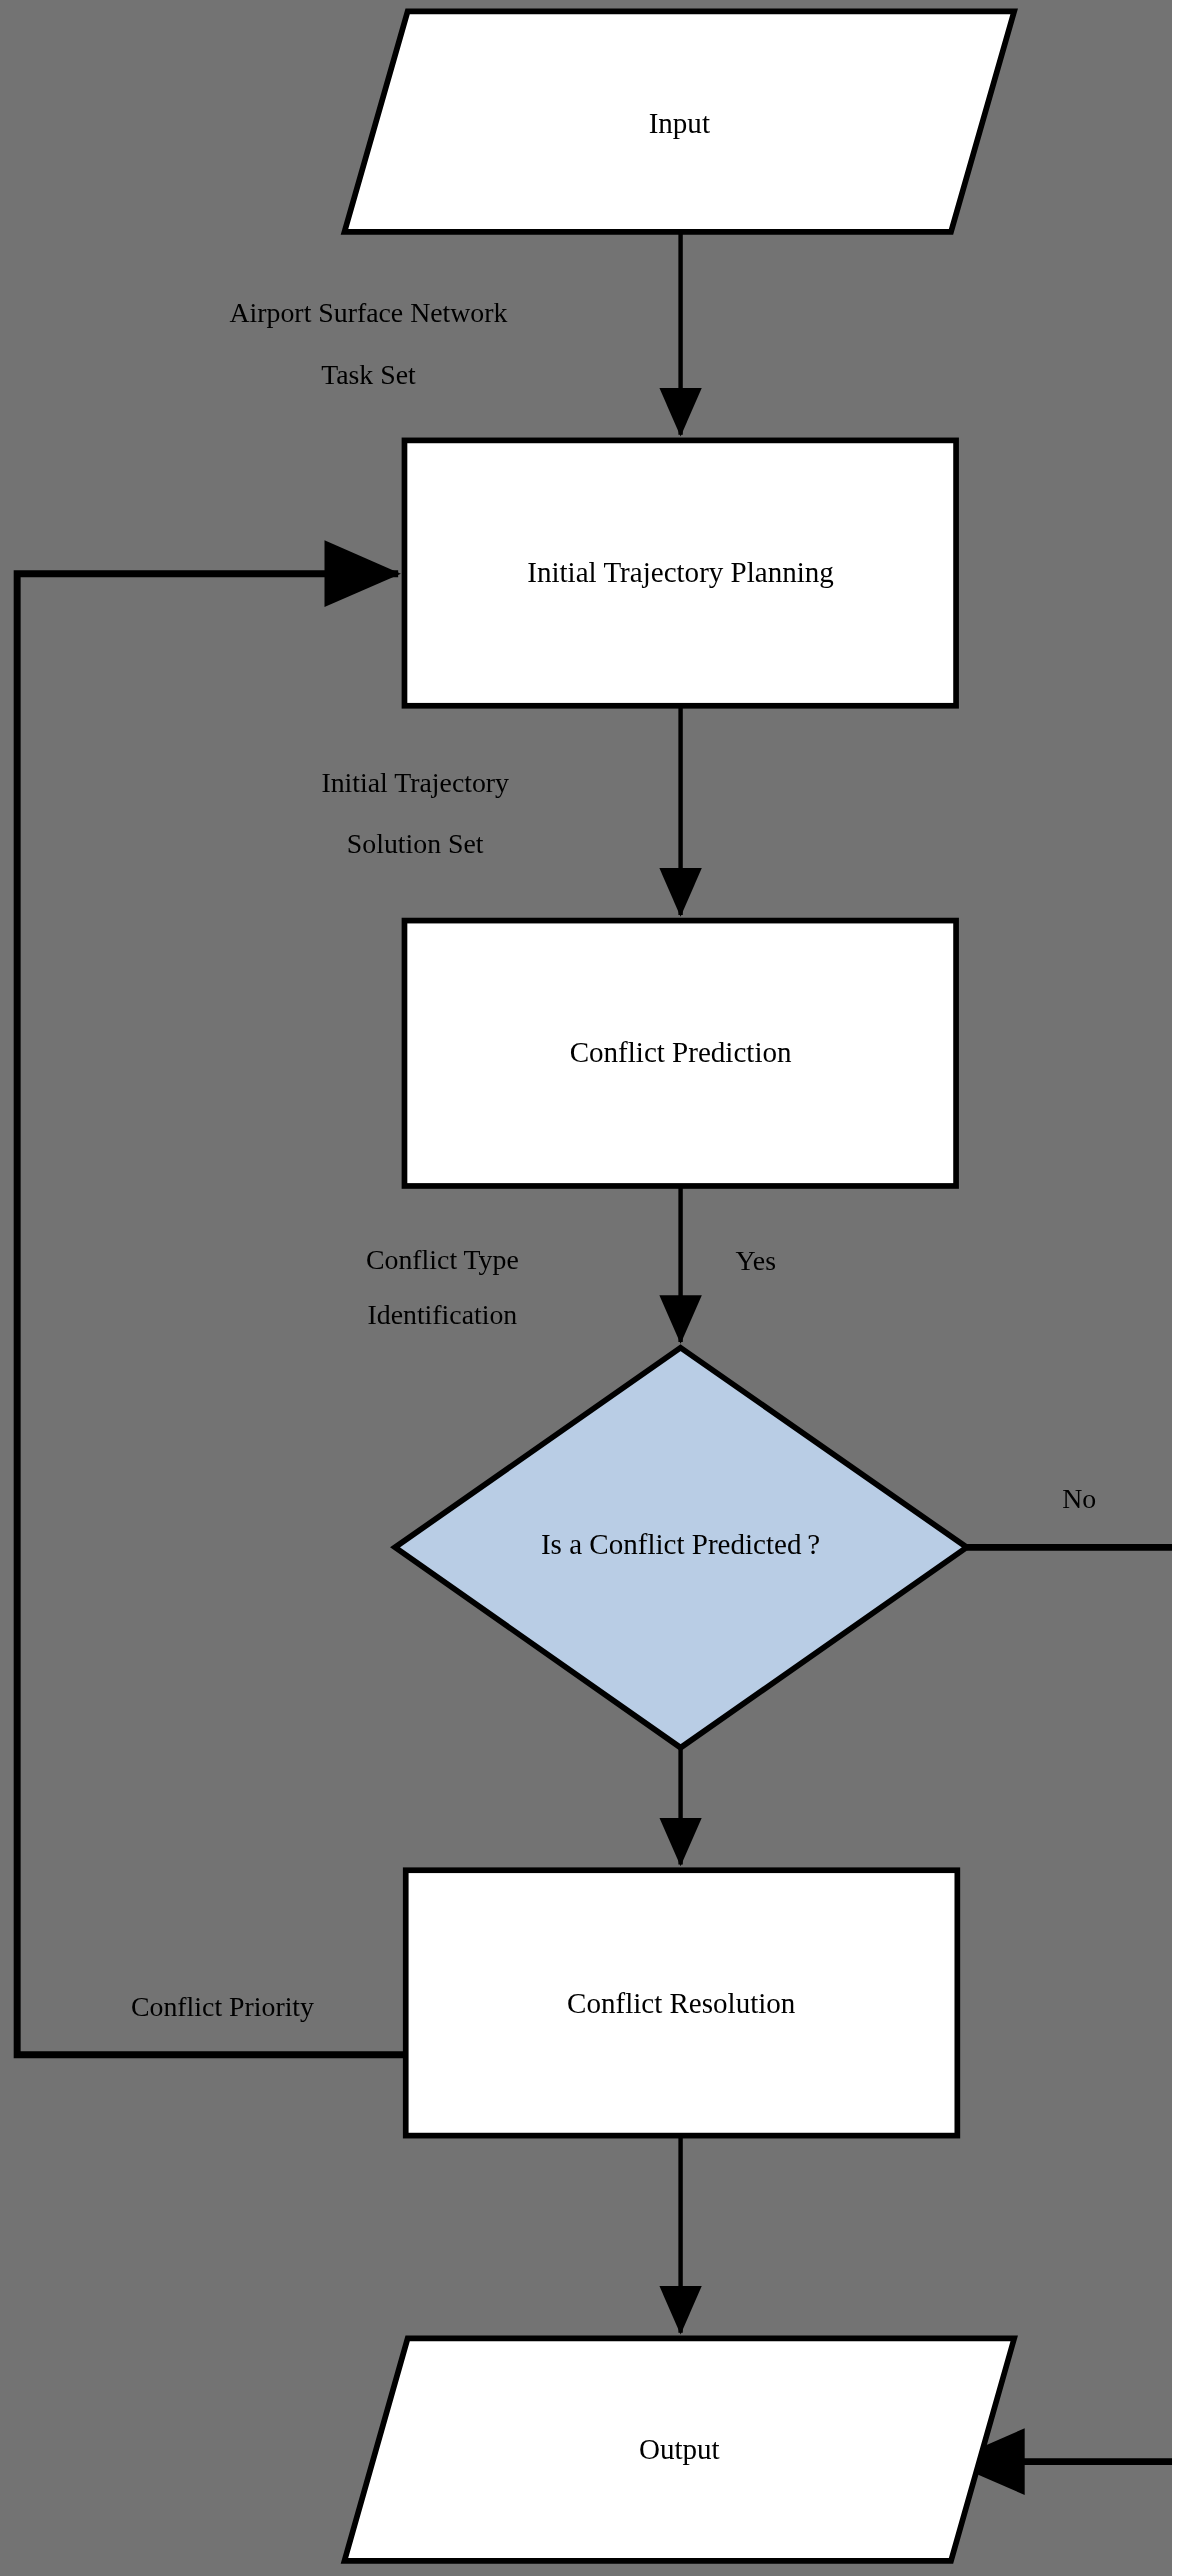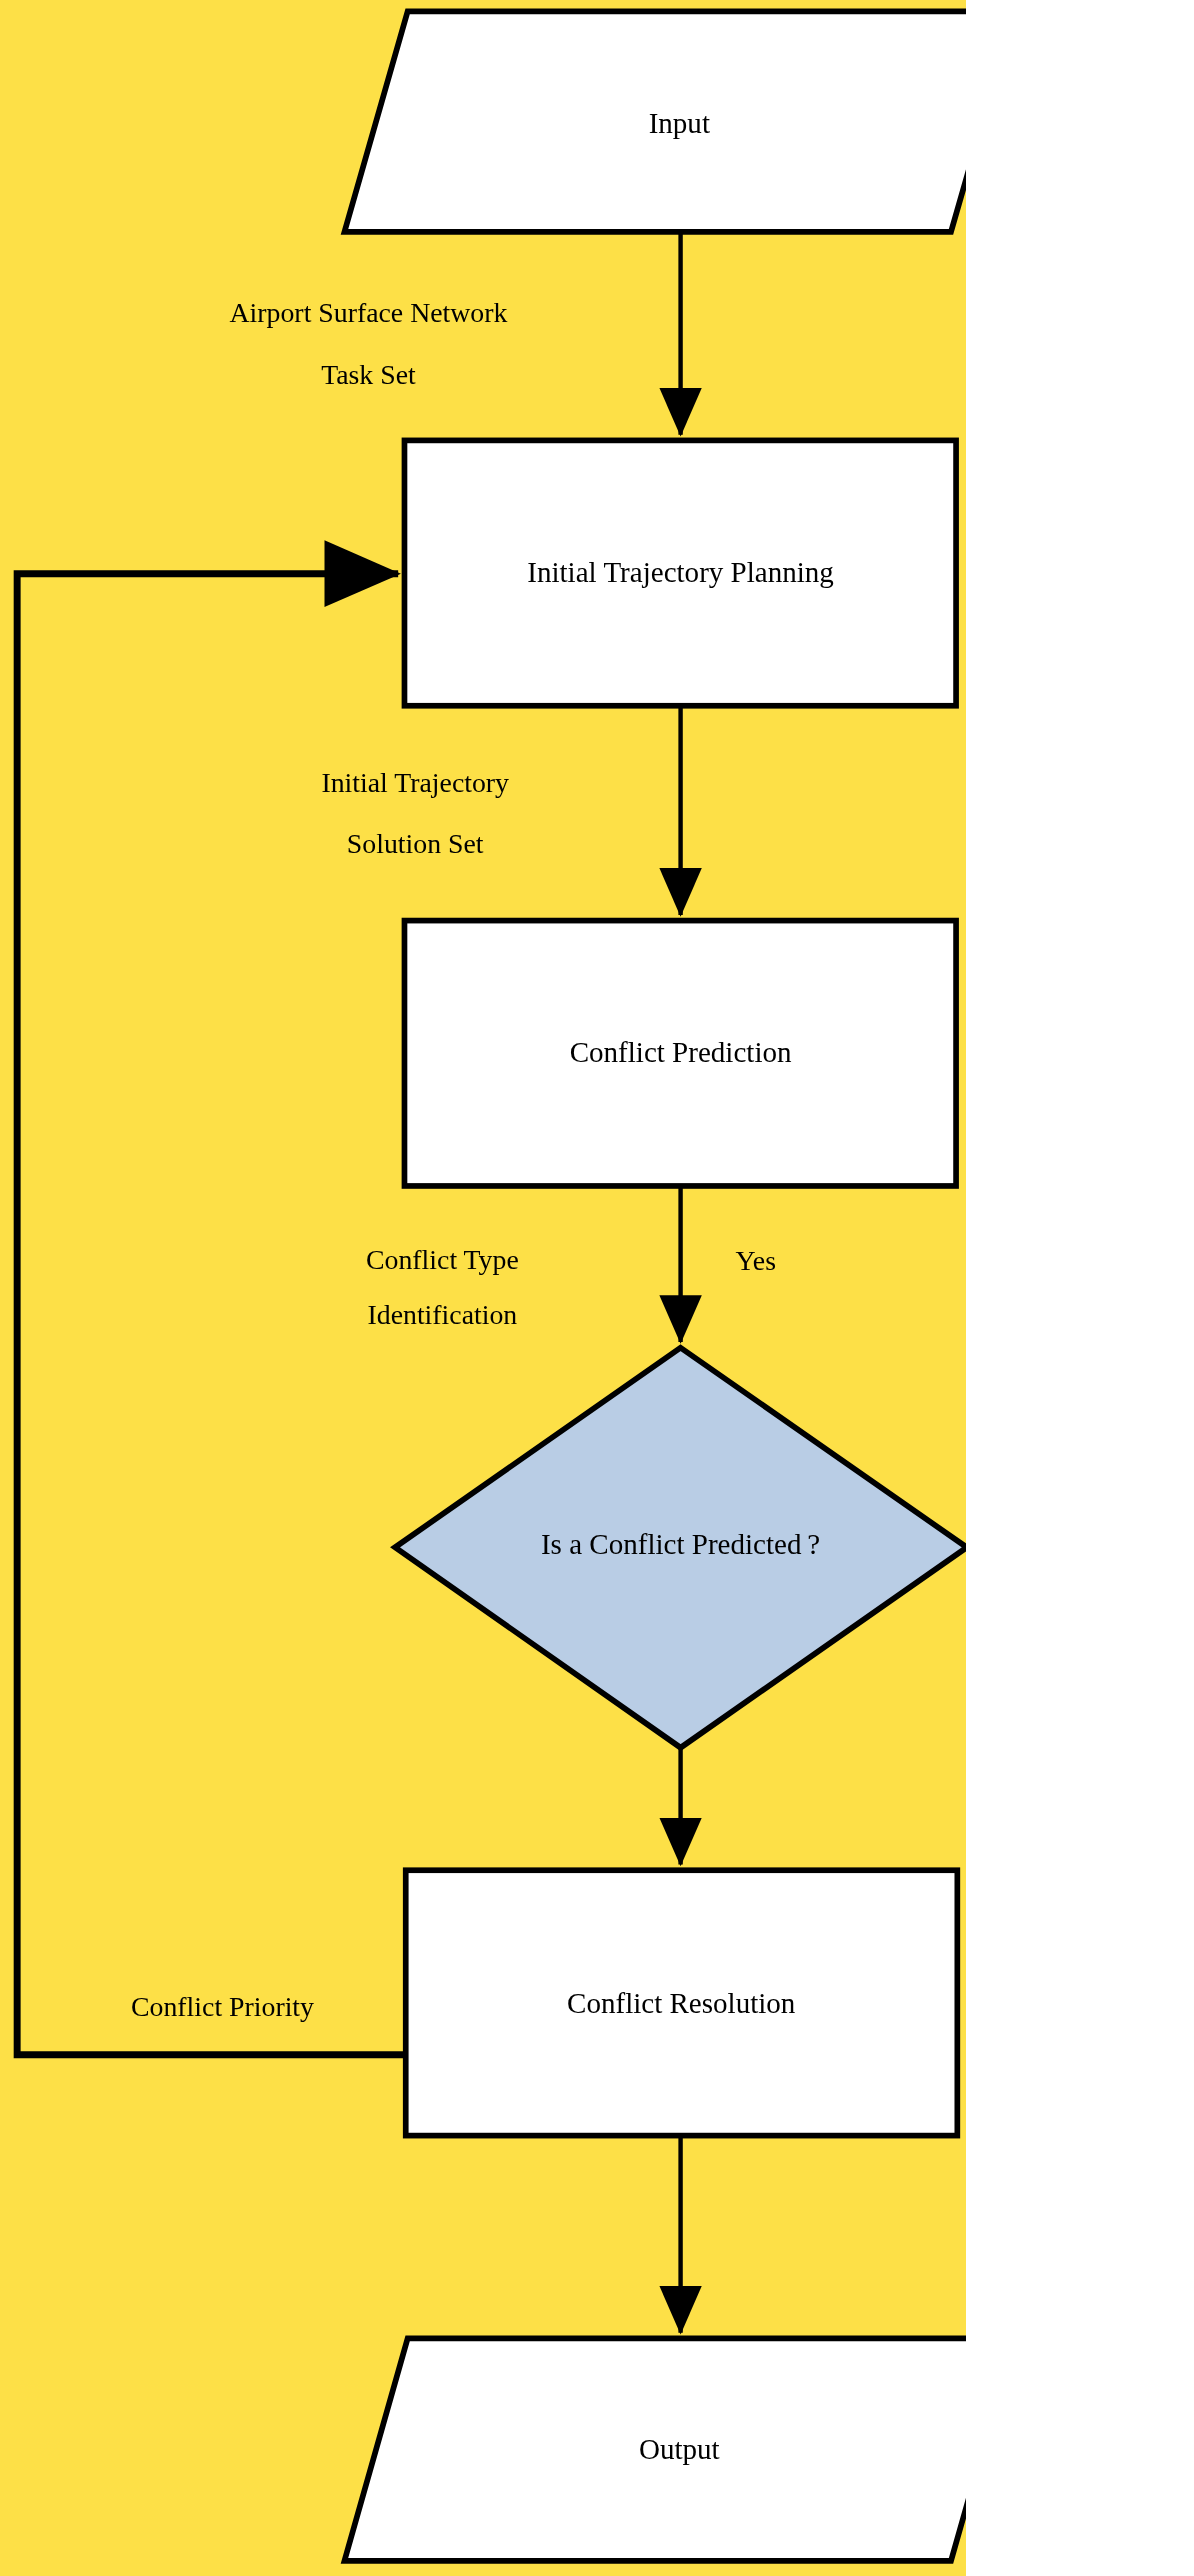--- a/index.html
+++ b/index.html
@@ -2,23 +2,23 @@
 <html style="font-size:10px"><head>
 <meta charset="utf-8">
 <style>
   html, body {
     margin: 0;
     padding: 0;
     background: #ffffff;
   }
   #page {
     position: relative;
-    width: 966px;
+    width: 1172px;
     height: 2576px;
-    background: #fde047;
+    background: #737373;
     overflow: hidden;
     font-family: "Liberation Serif", "DejaVu Serif", serif;
   }
   svg.flow {
     position: absolute;
     top: 0;
     left: 0;
     width: 1195px;
     height: 2576px;
     display: block;

